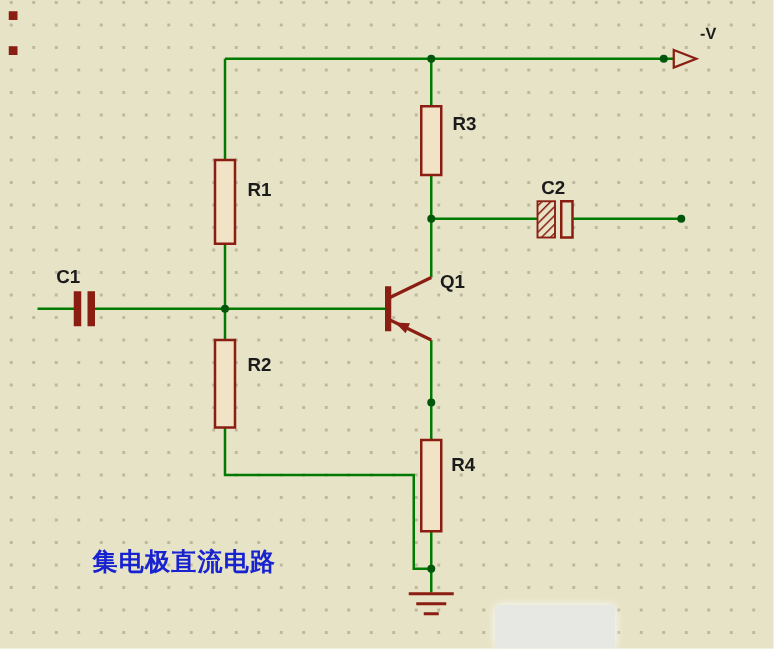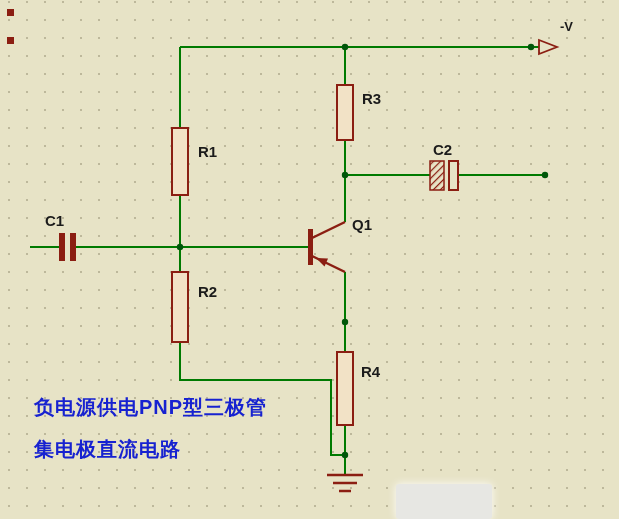--- a/index.html
+++ b/index.html
@@ -26,21 +26,21 @@
     position: absolute;
     left: 34px;
     color: #1722d0;
     font-weight: bold;
     font-size: 20px;
     letter-spacing: 1px;
     white-space: nowrap;
     font-family: "Liberation Sans", "DejaVu Sans", sans-serif;
   }
   #caption-line-1 { top: 394px; }
-  #caption-line-2 { top: 436px; }
+  #caption-line-2 { top: 436px; margin-left: 40px; }
   .watermark {
     position: absolute;
     left: 396px;
     top: 484px;
     width: 96px;
     height: 35px;
     background: #e7e7e3;
     border-radius: 3px;
     box-shadow: 0 0 8px rgba(255,255,255,0.9);
   }
@@ -123,18 +123,17 @@
     <text class="ref" x="198" y="157">R1</text>
     <text class="ref" x="198" y="297">R2</text>
     <text class="ref" x="362" y="104">R3</text>
     <text class="ref" x="361" y="377">R4</text>
     <text class="ref" x="45" y="226">C1</text>
     <text class="ref" x="433" y="155">C2</text>
     <text class="ref" x="352" y="230">Q1</text>
     <text class="ref term" x="560" y="31">-V</text>
   </svg>
 
-  <div class="caption" id="caption-line-1">负电源供电PNP型三极管</div>
   <div class="caption" id="caption-line-2">集电极直流电路</div>
 
   <div class="watermark"></div>
 
 </div>
 
 </body></html>

